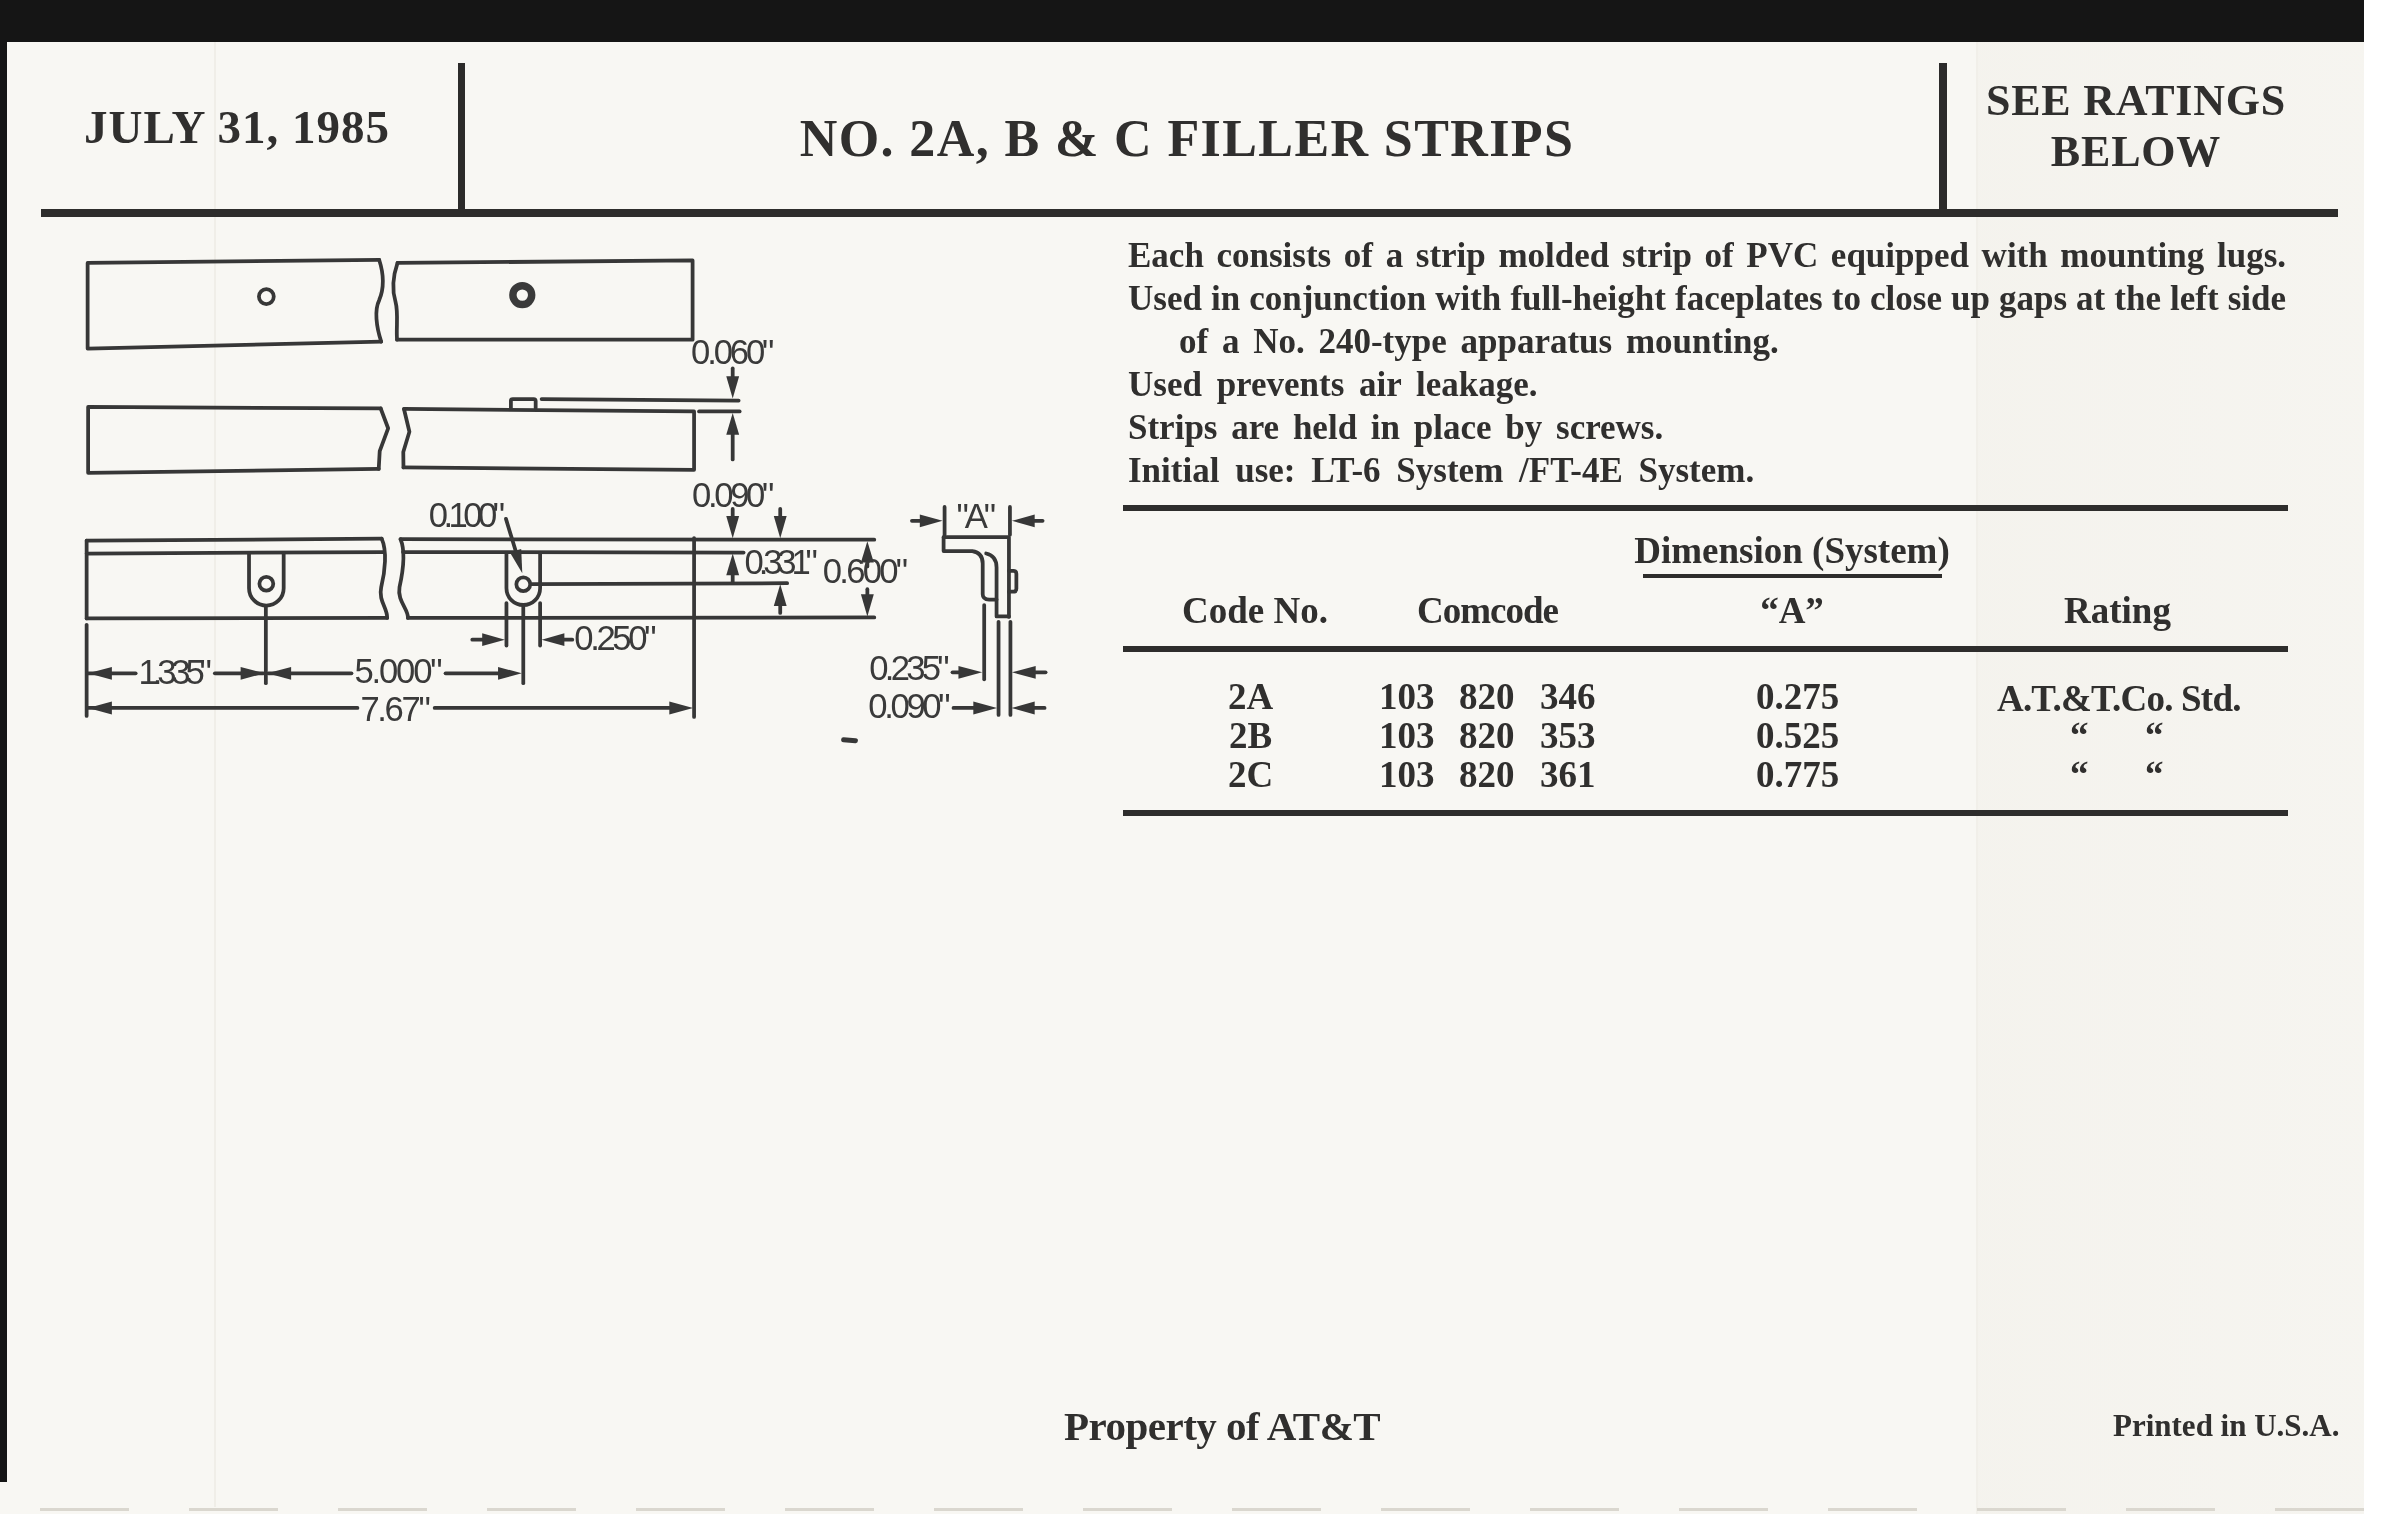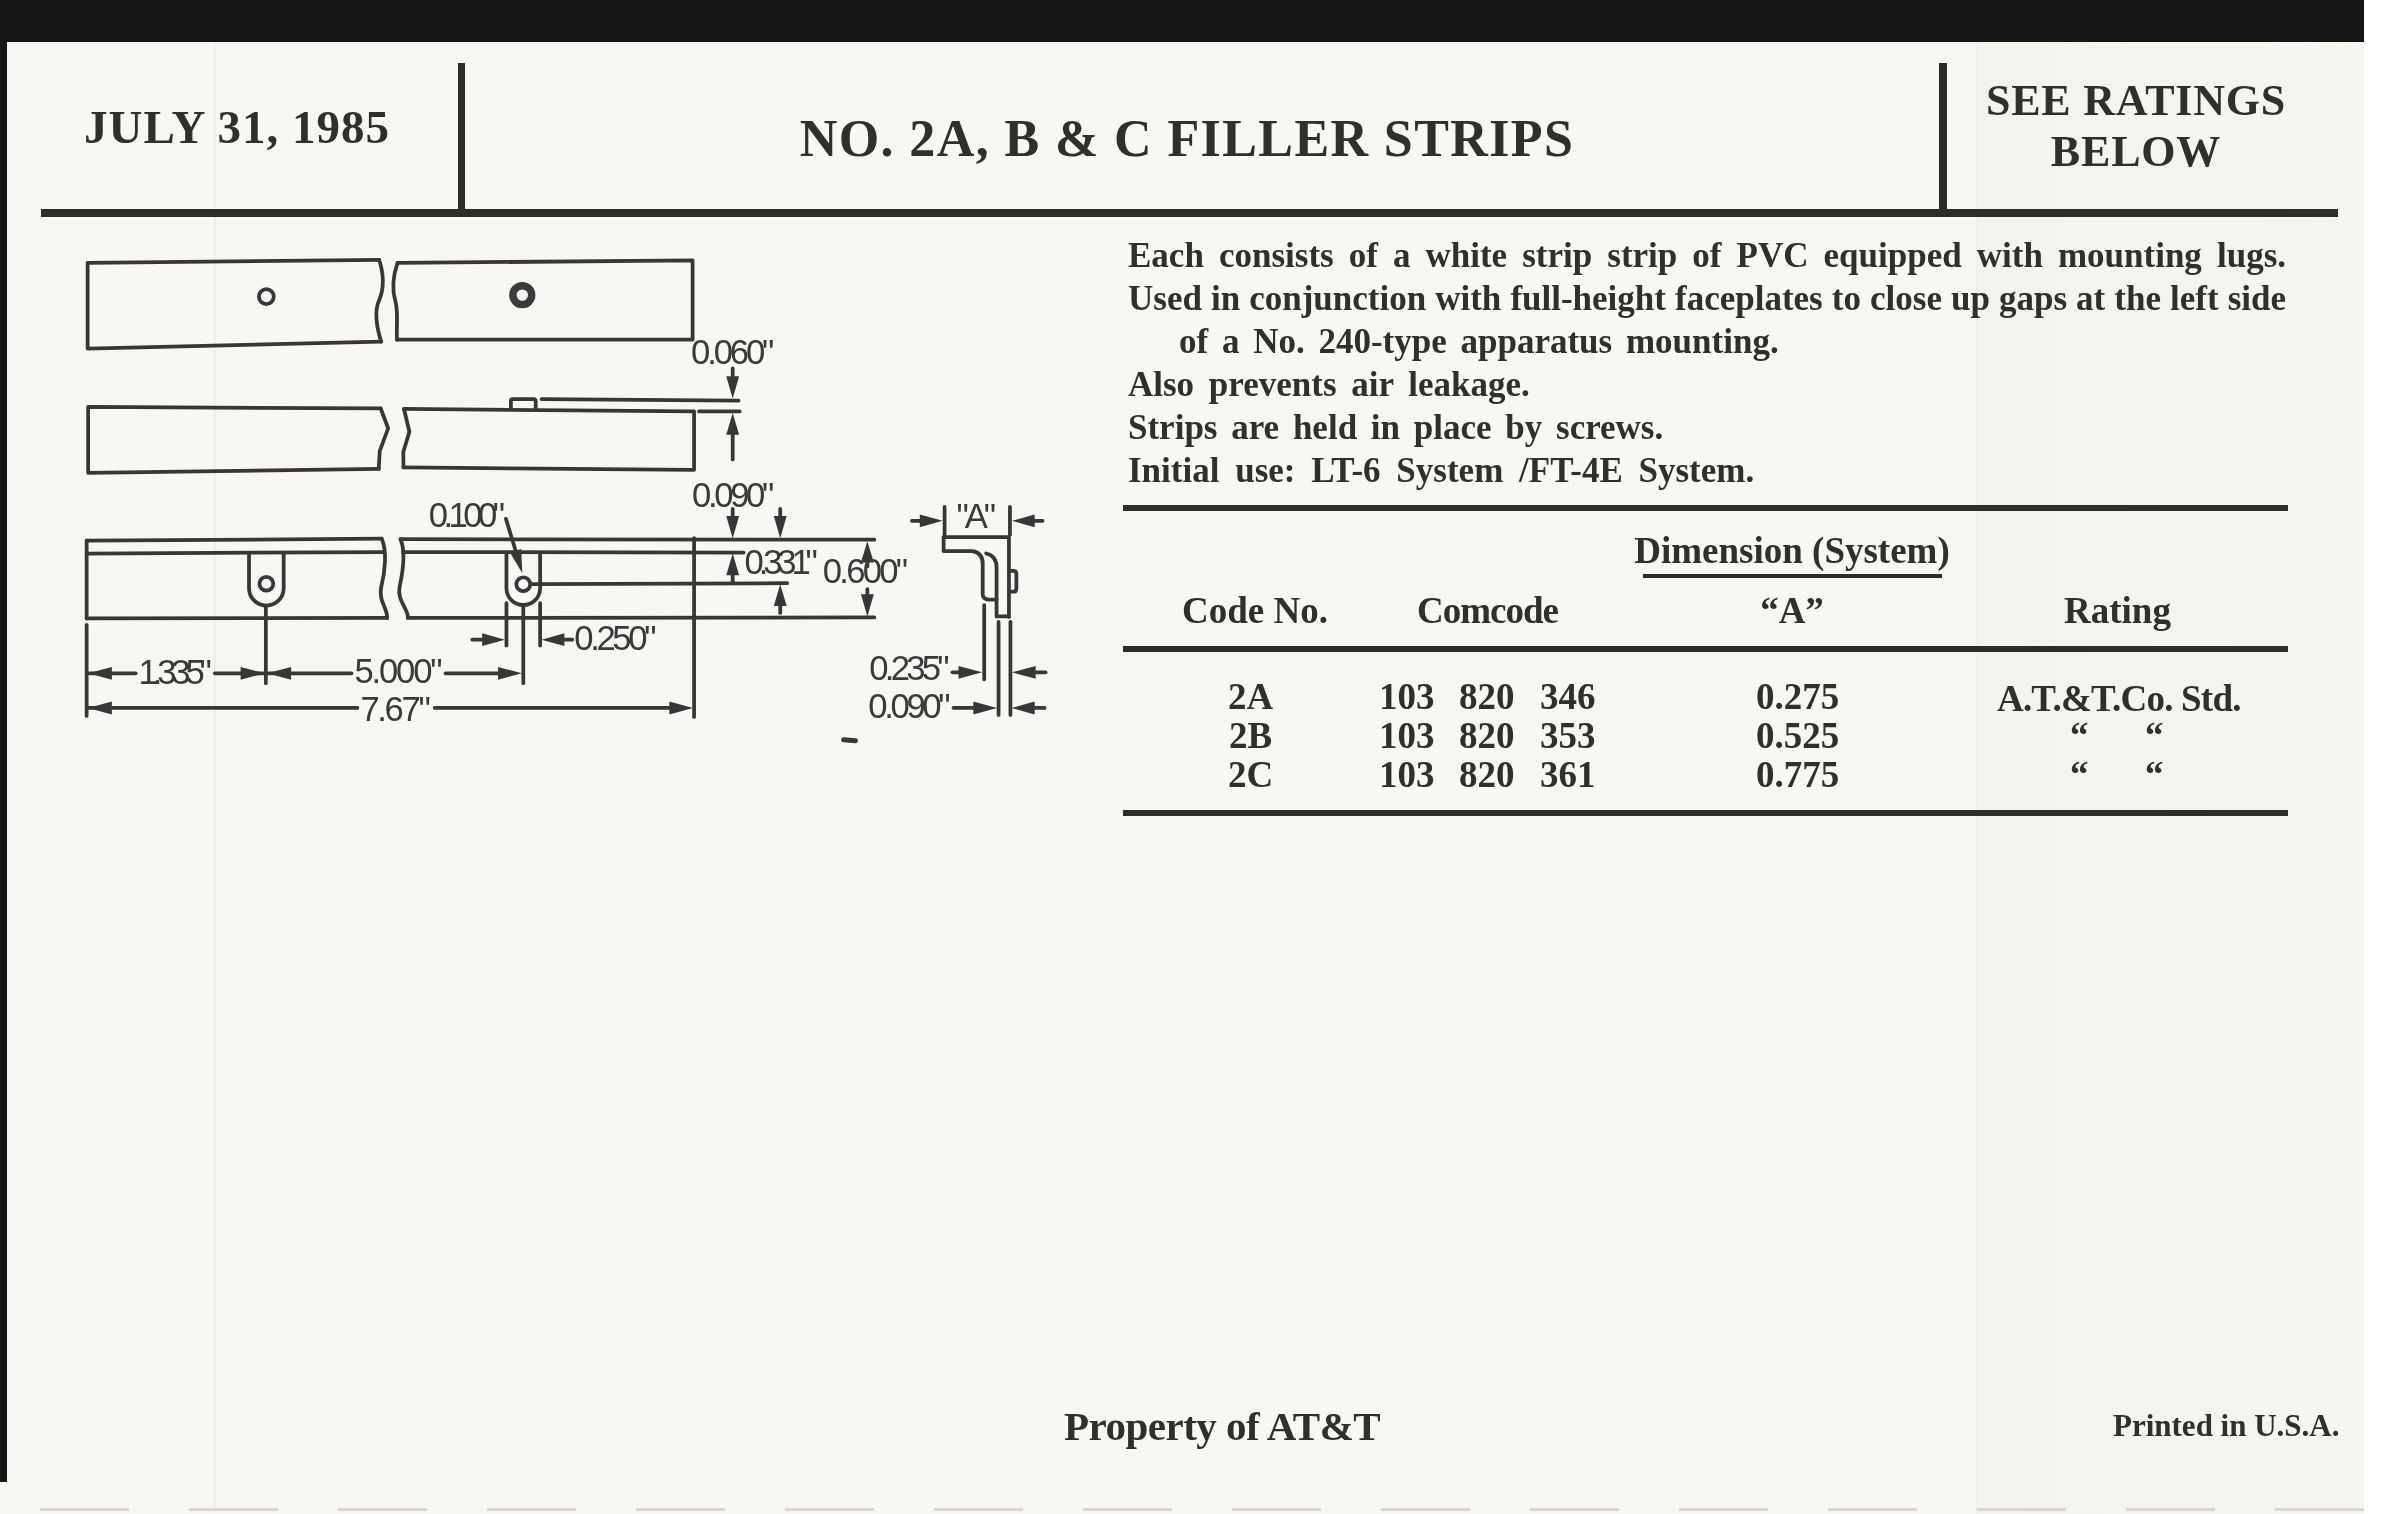--- a/index.html
+++ b/index.html
@@ -21,24 +21,24 @@
   <div class="abs" style="left:2375px;top:0;width:33px;height:1515px;background:linear-gradient(90deg,#32312e 0,#1a1918 40%,#232220 70%,#141413 100%)"></div>
 
   <div class="ser" id="hdate" style="left:84px;top:100px;font-size:47px;letter-spacing:1px;">JULY 31, 1985</div>
   <div class="abs" style="left:458px;top:63px;width:7px;height:147px;background:#2c2b2a"></div>
   <div class="ser" id="htitle" style="left:1187px;top:87px;font-size:52px;transform:translateX(-50%);letter-spacing:1.4px;margin-top:22px;">NO. 2A, B &amp; C FILLER STRIPS</div>
   <div class="abs" style="left:1939px;top:63px;width:8px;height:147px;background:#2c2b2a"></div>
   <div class="ser" id="hsee" style="left:2136px;top:75px;font-size:44px;transform:translateX(-50%);text-align:center;line-height:51px;letter-spacing:0.8px;">SEE RATINGS<br>BELOW</div>
   <div class="abs" style="left:41px;top:209px;width:2297px;height:8px;background:#2e2d2c"></div>
 
   <div id="para" class="ser" style="left:1128px;top:234px;font-size:35px;line-height:43px;font-weight:bold;">
-    <div style="width:1158px;text-align:justify;text-align-last:justify;">Each consists of a white strip strip of PVC equipped with mounting lugs.</div>
+    <div style="width:1158px;text-align:justify;text-align-last:justify;">Each consists of a strip molded strip of PVC equipped with mounting lugs.</div>
     <div style="width:1158px;text-align:justify;text-align-last:justify;">Used in conjunction with full-height faceplates to close up gaps at the left side</div>
     <div style="padding-left:51px;word-spacing:5px;">of a No. 240-type apparatus mounting.</div>
-    <div style="word-spacing:6px;">Also prevents air leakage.</div>
+    <div style="word-spacing:6px;">Used prevents air leakage.</div>
     <div style="word-spacing:5px;">Strips are held in place by screws.</div>
     <div style="word-spacing:7px;">Initial use: LT-6 System /FT-4E System.</div>
   </div>
 
   <div class="abs" style="left:1123px;top:505px;width:1165px;height:6px;background:#2e2d2c"></div>
   <div class="abs" style="left:1643px;top:574px;width:299px;height:3.5px;background:#2e2d2c"></div>
   <div class="abs" style="left:1123px;top:646px;width:1165px;height:6px;background:#2e2d2c"></div>
   <div class="abs" style="left:1123px;top:810px;width:1165px;height:6px;background:#2e2d2c"></div>
 
   <div class="ser" id="t-dim" style="left:1792px;top:529px;font-size:37px;transform:translateX(-50%);">Dimension (System)</div>

